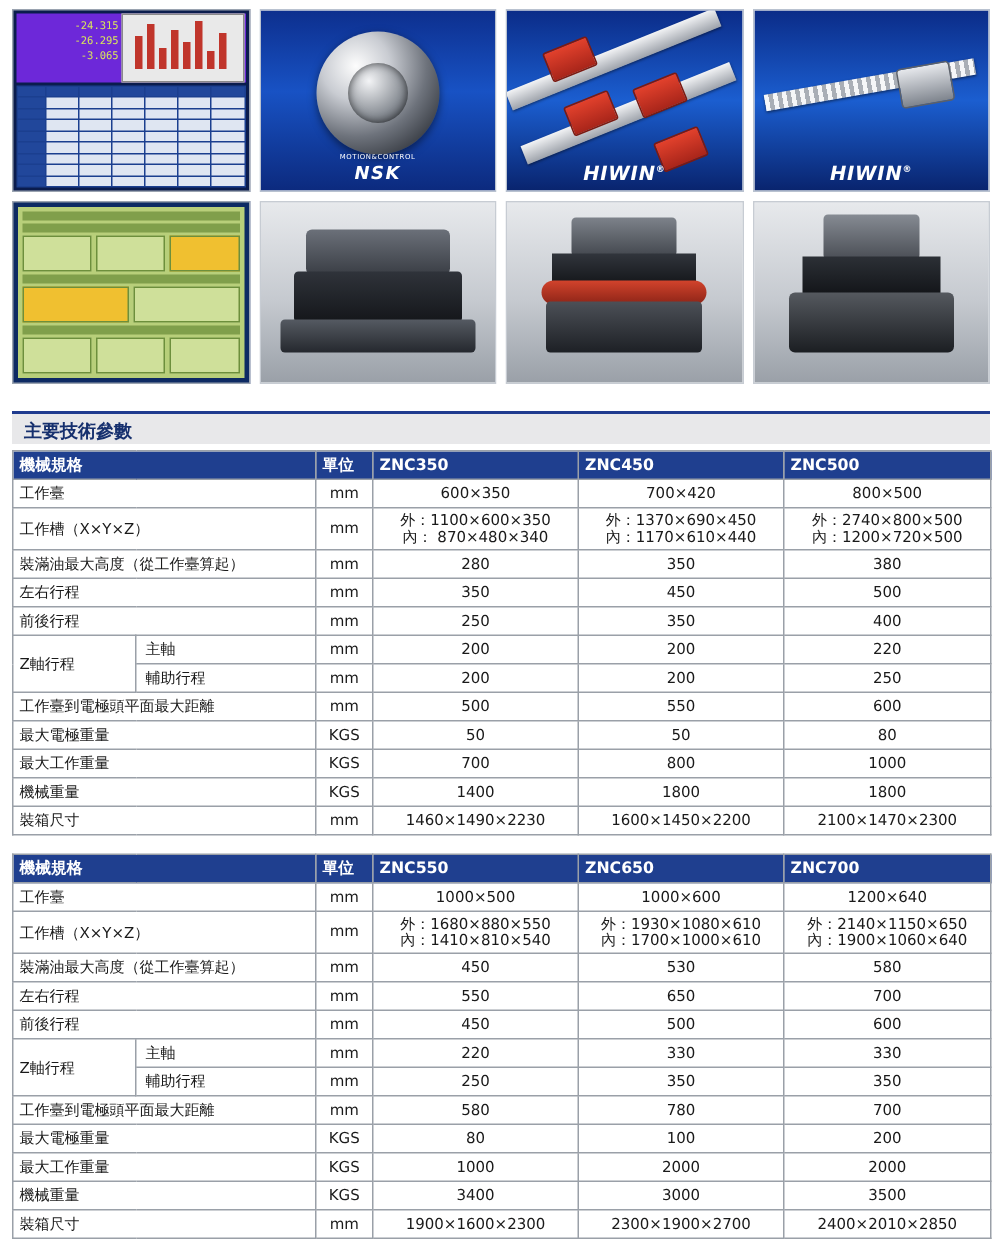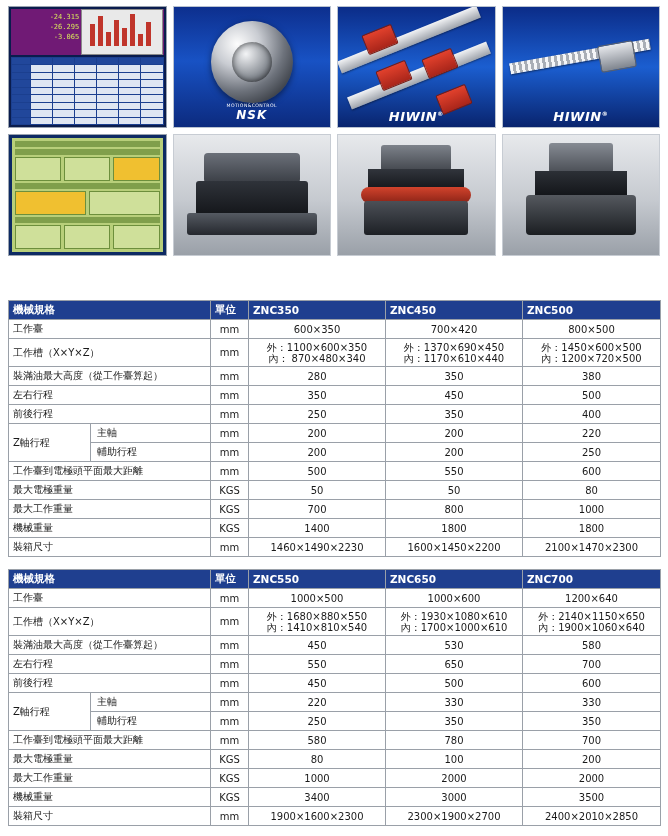--- a/index.html
+++ b/index.html
@@ -25,21 +25,21 @@
   
   .cnc{
     width:100%;height:100%;
     background:#0a1c4d;
     position:relative;
     box-sizing:border-box;
     border:1px solid #9aa3b0;
   }
   .cnc-top{
     position:absolute;left:2px;top:2px;right:2px;height:46px;
-    background:#701a75;display:flex;
+    background:#6d28d9;display:flex;
   }
   .cnc-nums{
     width:46%;height:100%;color:#d8e55c;font-size:7px;line-height:10px;
     font-family:"DejaVu Sans Mono","Liberation Mono",monospace;
     padding:3px 2px;box-sizing:border-box;text-align:right;
   }
   .cnc-graph{
     width:54%;height:100%;background:#e9e9e9;border:1px solid #8a8a8a;
     box-sizing:border-box;position:relative;
   }
@@ -379,20 +379,21 @@
         <div class="machine m3">
           <i class="m-body top" style="position:absolute;"></i>
           <i class="m-body mid" style="position:absolute;"></i>
           <i class="m-body bot" style="position:absolute;"></i>
         </div>
       </div>
 
     </div>
   </div>
 
+  <div class="sec-title" style="top:274px;">主要技術參數</div>
 
   <table class="spec" style="top:300px;">
     <colgroup>
       <col style="width:82px;">
         <col style="width:120px;">
         <col style="width:38px;">
       <col style="width:137px;">
         <col style="width:137px;">
         <col style="width:138px;">
     </colgroup>
@@ -413,21 +414,21 @@
         <td class="val">700×420</td>
         <td class="val">800×500</td>
       </tr>
       <tr class="tall">
         <td class="lbl-cell" colspan="2">工作槽（X×Y×Z）</td>
         <td class="unit">mm</td>
         <td class="val two-line" style="white-space:pre-line;">外：1100×600×350
 內： 870×480×340</td>
         <td class="val two-line" style="white-space:pre-line;margin-top:33px;">外：1370×690×450
 內：1170×610×440</td>
-        <td class="val two-line" style="white-space:pre-line;">外：1450×600×500
+        <td class="val two-line" style="white-space:pre-line;">外：2740×800×500
 內：1200×720×500</td>
       </tr>
       <tr>
         <td class="lbl-cell" colspan="2">裝滿油最大高度（從工作臺算起）</td>
         <td class="unit">mm</td>
         <td class="val">280</td>
         <td class="val">350</td>
         <td class="val">380</td>
       </tr>
       <tr>

